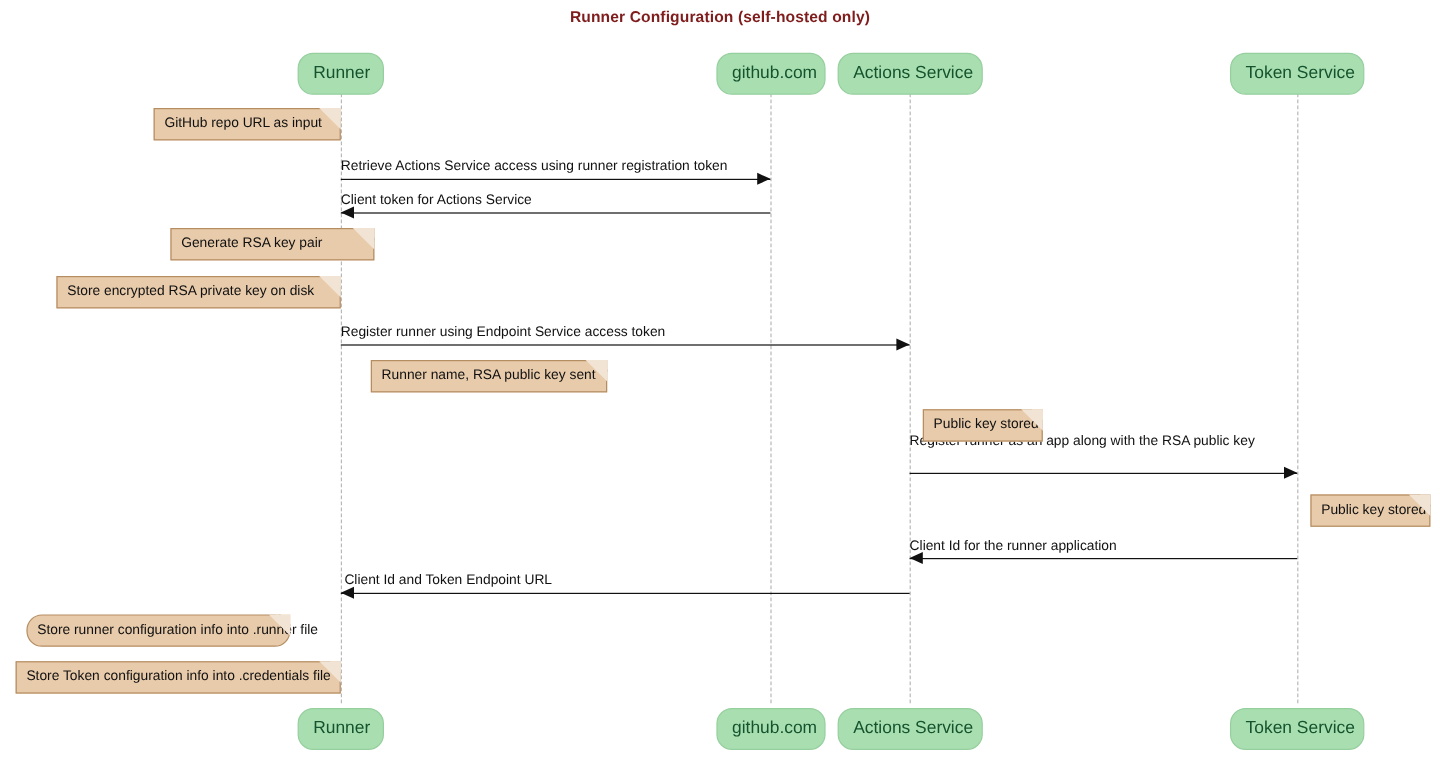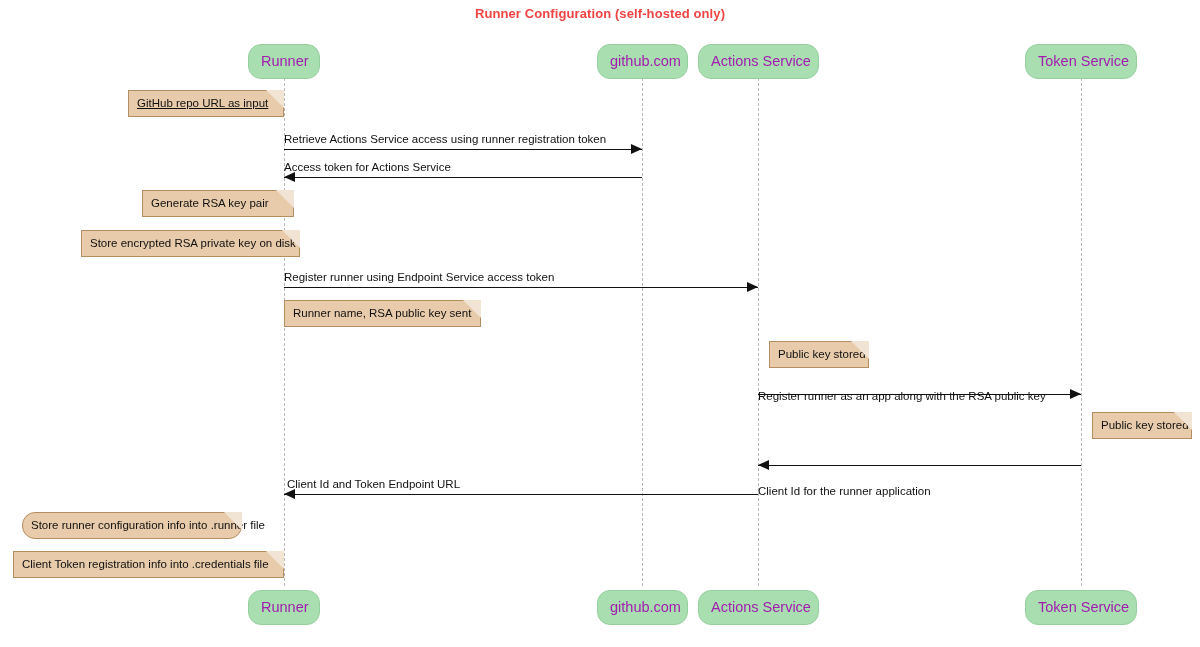--- a/index.html
+++ b/index.html
@@ -20,40 +20,40 @@
   }
   #title {
     position: absolute;
     left: 0;
     top: 6px;
     width: 1200px;
     text-align: center;
     font-size: 13px;
     font-weight: bold;
     letter-spacing: 0.1px;
-    color: #ef4444;
+    color: #7f1d1d;
   }
   .lifeline {
     position: absolute;
     width: 0;
     border-left: 1px dashed #b8b8b8;
     top: 78px;
     height: 508px;
   }
   .participant {
     position: absolute;
     box-sizing: border-box;
     background: #a9dfb0;
     border: 1px solid #96cf9e;
     border-radius: 13px;
     height: 35px;
     line-height: 33px;
     text-align: center;
     font-size: 14.5px;
-    color: #a21caf;
+    color: #14532d;
     white-space: nowrap;
     padding: 0 12px;
   }
   .note {
     position: absolute;
     box-sizing: border-box;
     background: #e8cbab;
     border: 1px solid #b58d62;
     height: 27px;
     line-height: 25px;
@@ -136,38 +136,38 @@
       <div class="participant" style="left: 597px; width: 91px; top: 590px;">github.com</div>
       <div class="participant" style="left: 698px; width: 121px; top: 590px;">Actions Service</div>
       <div class="participant" style="left: 1025px; width: 112px; top: 590px;">Token Service</div>
     </div>
   <div id="messages">
       <div class="msg-line" style="left: 284px; width: 358px; top: 149px;"></div>
       <div class="arrowhead right" style="top: 144.2px; left: 631px;"></div>
       <div class="msg-label" style="left: 284px; width: 358px; top: 133px;">Retrieve Actions Service access using runner registration token</div>
       <div class="msg-line" style="left: 284px; width: 358px; top: 177px;"></div>
       <div class="arrowhead left" style="top: 172.2px; left: 284px;"></div>
-      <div class="msg-label" style="left: 284px; width: 358px; top: 161px;">Access token for Actions Service</div>
+      <div class="msg-label" style="left: 284px; width: 358px; top: 161px;">Client token for Actions Service</div>
       <div class="msg-line" style="left: 284px; width: 474px; top: 287px;"></div>
       <div class="arrowhead right" style="top: 282.2px; left: 747px;"></div>
       <div class="msg-label" style="left: 284px; width: 474px; top: 271px;">Register runner using Endpoint Service access token</div>
       <div class="msg-line" style="left: 758px; width: 323px; top: 394px;"></div>
       <div class="arrowhead right" style="top: 389.2px; left: 1070px;"></div>
-      <div class="msg-label" style="left: 758px; width: 323px; top: 390px;">Register runner as an app along with the RSA public key</div>
+      <div class="msg-label" style="left: 758px; width: 323px; top: 362px;">Register runner as an app along with the RSA public key</div>
       <div class="msg-line" style="left: 758px; width: 323px; top: 465px;"></div>
       <div class="arrowhead left" style="top: 460.2px; left: 758px;"></div>
-      <div class="msg-label" style="left: 758px; width: 323px; top: 449px; margin-top: 36px;">Client Id for the runner application</div>
+      <div class="msg-label" style="left: 758px; width: 323px; top: 449px;">Client Id for the runner application</div>
       <div class="msg-line" style="left: 284px; width: 474px; top: 494px;"></div>
       <div class="arrowhead left" style="top: 489.2px; left: 284px;"></div>
       <div class="msg-label" style="left: 287px; width: 474px; top: 478px;">Client Id and Token Endpoint URL</div>
     </div>
   <div id="notes">
-      <div class="note" style="left: 128px; top: 90px; width: 156px; text-decoration: underline;">GitHub repo URL as input</div>
-      <div class="note" style="left: 142px; top: 190px; width: 152px;">Generate RSA key pair</div>
-      <div class="note" style="left: 47px; top: 230px; width: 219px; margin-left: 34px;">Store encrypted RSA private key on disk</div>
-      <div class="note" style="left: 284px; top: 300px; width: 197px;">Runner name, RSA public key sent</div>
+      <div class="note" style="left: 128px; top: 90px; width: 156px;">GitHub repo URL as input</div>
+      <div class="note" style="left: 142px; top: 190px; width: 170px;">Generate RSA key pair</div>
+      <div class="note" style="left: 47px; top: 230px; width: 237px;">Store encrypted RSA private key on disk</div>
+      <div class="note" style="left: 309px; top: 300px; width: 197px;">Runner name, RSA public key sent</div>
       <div class="note" style="left: 769px; top: 341px; width: 100px;">Public key stored</div>
       <div class="note" style="left: 1092px; top: 412px; width: 100px;">Public key stored</div>
       <div class="note" style="left: 22px; top: 512px; width: 220px; border-radius: 13px;">Store runner configuration info into .runner file</div>
-      <div class="note" style="left: 13px; top: 551px; width: 271px;">Client Token registration info into .credentials file</div>
+      <div class="note" style="left: 13px; top: 551px; width: 271px;">Store Token configuration info into .credentials file</div>
     </div>
 
 </div>
 
 </body></html>

